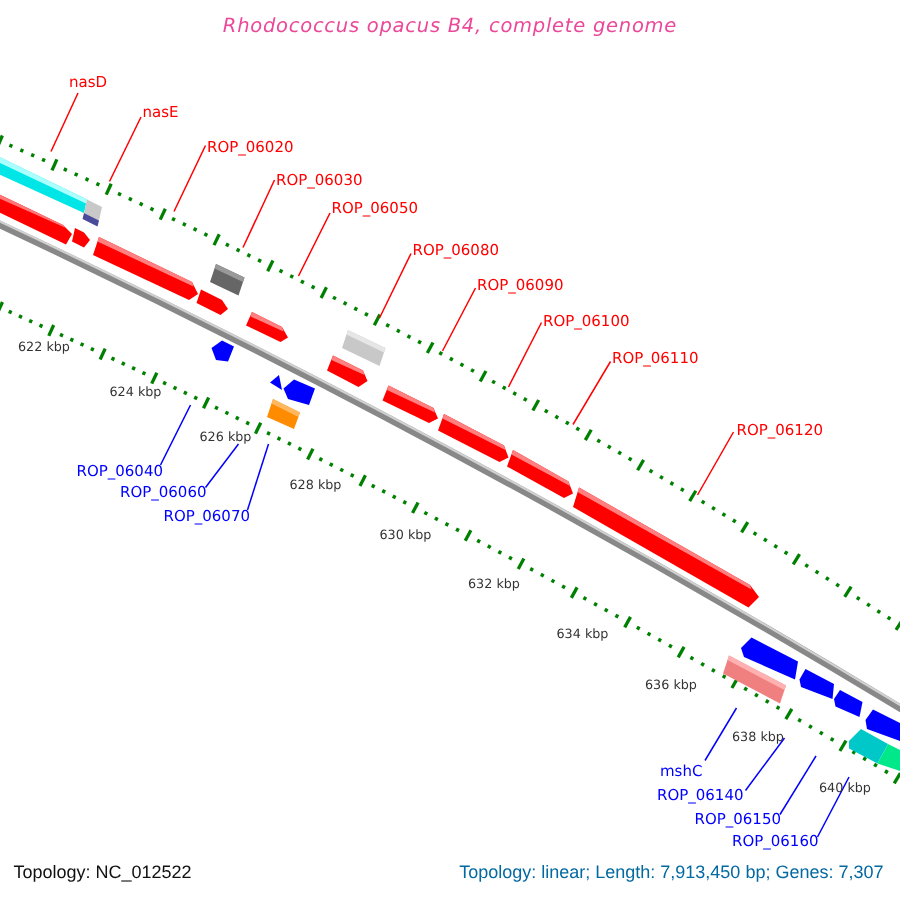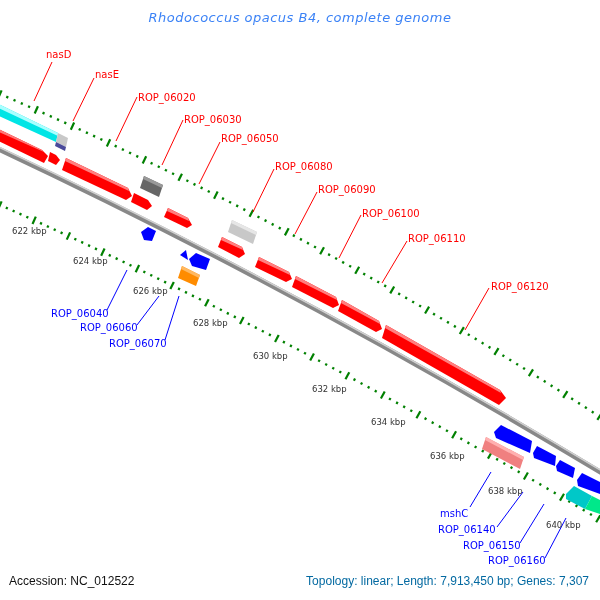--- a/index.html
+++ b/index.html
@@ -1,17 +1,17 @@
 <!DOCTYPE html>
 <html><head>
 <meta charset="utf-8">
 <style>
   html, body { margin:0; padding:0; background:#ffffff; }
   body { width:600px; height:600px; position:relative; overflow:hidden; font-family:"DejaVu Sans", sans-serif; }
-  #title { position:absolute; left:0; top:10px; width:600px; text-align:center; font-size:13px; font-style:italic; color:#3b82f6; letter-spacing:0.5px; }
+  #title { position:absolute; left:0; top:10px; width:600px; text-align:center; font-size:13px; font-style:italic; color:#ec4899; letter-spacing:0.5px; }
   #footer-left { position:absolute; left:9px; top:574px; font-size:12px; color:#111; font-family:"Liberation Sans", sans-serif; }
   #footer-right { position:absolute; right:11px; top:574px; font-size:12px; color:#0369a1; font-family:"Liberation Sans", sans-serif; }
   svg#map { position:absolute; left:0; top:0; }
   .lbl { font-family:"DejaVu Sans", sans-serif; font-size:10px; }
   .kbp { font-family:"DejaVu Sans", sans-serif; font-size:8.5px; fill:#333; }
 </style>
 </head>
 <body>
 
 <div id="title">Rhodococcus opacus B4, complete genome</div>
@@ -357,14 +357,14 @@
     <text class="kbp" x="193" y="326">628 kbp</text>
     <text class="kbp" x="253" y="359">630 kbp</text>
     <text class="kbp" x="312" y="392">632 kbp</text>
     <text class="kbp" x="371" y="425">634 kbp</text>
     <text class="kbp" x="430" y="459">636 kbp</text>
     <text class="kbp" x="488" y="494">638 kbp</text>
     <text class="kbp" x="546" y="528">640 kbp</text>
   </g>
 </svg>
 
-<div id="footer-left">Accession: NC_012522</div>
+<div id="footer-left">Topology: NC_012522</div>
 <div id="footer-right">Topology: linear; Length: 7,913,450 bp; Genes: 7,307</div>
 
 </body></html>

